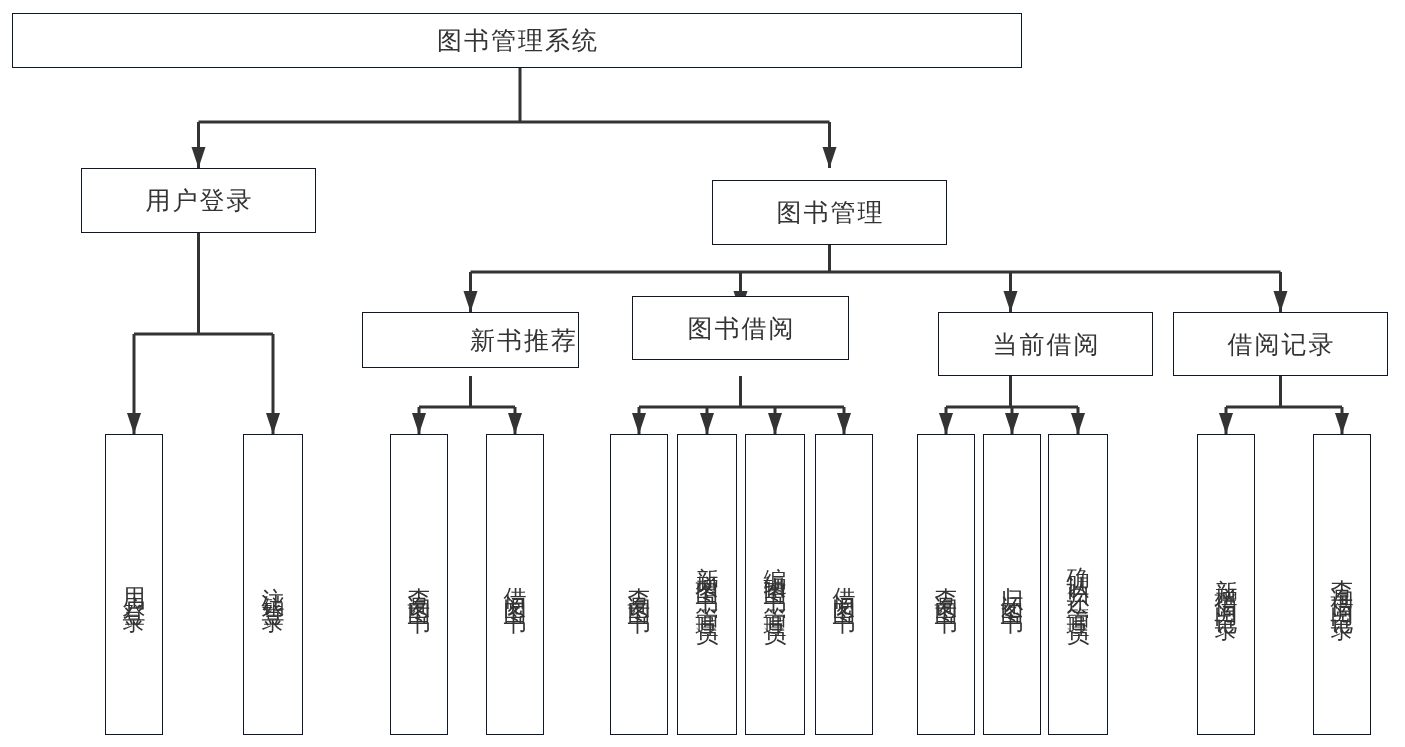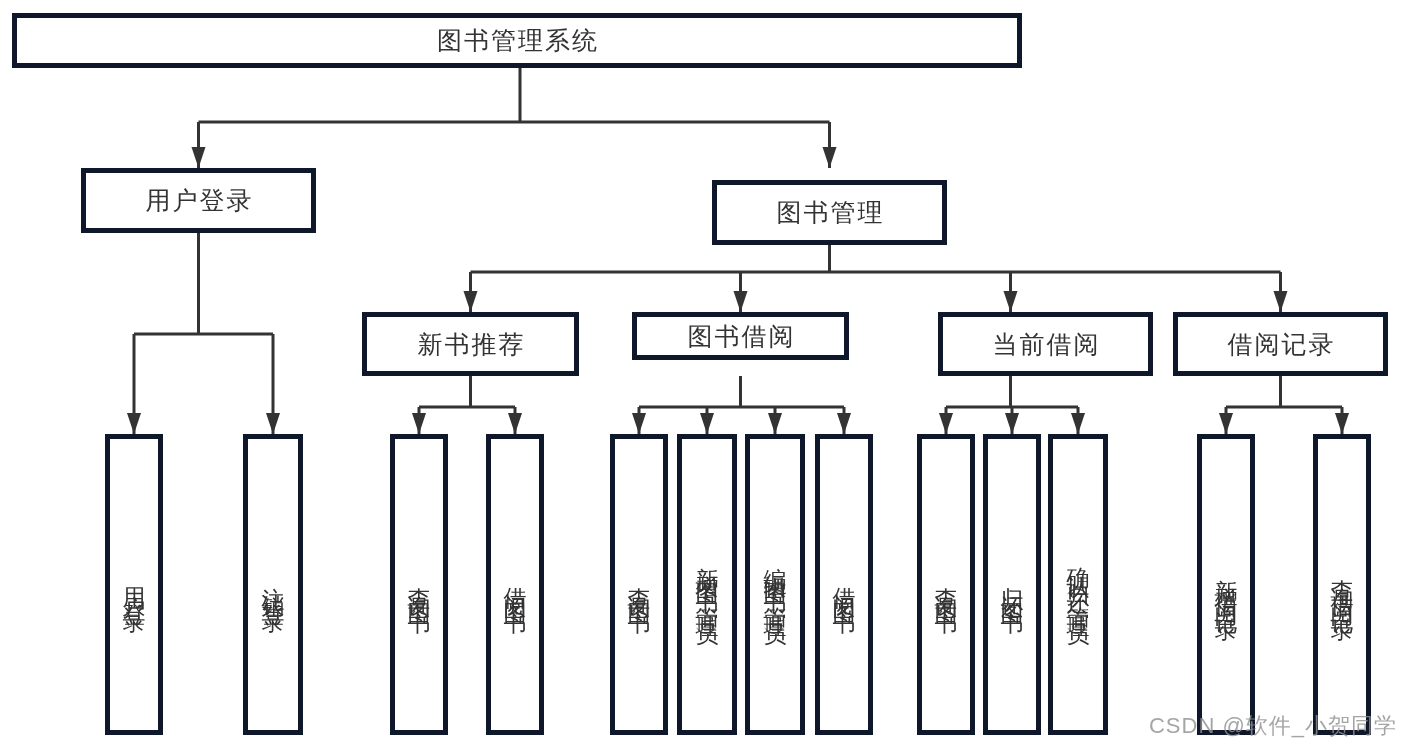--- a/index.html
+++ b/index.html
@@ -13,21 +13,21 @@
   }
   .connectors {
     position: absolute;
     left: 0; top: 0;
     width: 1405px; height: 747px;
     z-index: 1;
   }
   .box {
     position: absolute;
     box-sizing: border-box;
-    border: 5px solid #0f172a;
+    border: 1px solid #0f172a;
     background: #ffffff;
     color: #333333;
     display: flex;
     align-items: center;
     justify-content: center;
     z-index: 2;
   }
   .h-label {
     font-size: 25px;
     letter-spacing: 2px;
@@ -99,24 +99,24 @@
     <span class="h-label">图书管理系统</span>
   </div>
 
   <div class="box" style="left:81px; top:168px; width:235px; height:65px;">
     <span class="h-label">用户登录</span>
   </div>
   <div class="box" style="left:712px; top:168px; width:235px; height:65px;margin-top:12px;">
     <span class="h-label">图书管理</span>
   </div>
 
-  <div class="box" style="left:362px; top:312px; width:217px; height:64px;">
+  <div class="box" style="left:362px; top:312px; width:217px; height:56px;justify-content:flex-end;">
     <span class="h-label">新书推荐</span>
   </div>
-  <div class="box" style="left:632px; top:312px; width:217px; height:48px;">
+  <div class="box" style="left:632px; top:296px; width:217px; height:64px;">
     <span class="h-label">图书借阅</span>
   </div>
   <div class="box" style="left:938px; top:312px; width:215px; height:64px;">
     <span class="h-label">当前借阅</span>
   </div>
   <div class="box" style="left:1173px; top:312px; width:215px; height:64px;">
     <span class="h-label">借阅记录</span>
   </div>
 
   <div class="box" style="left:105px; top:434px; width:58px; height:301px;">
@@ -152,15 +152,14 @@
   <div class="box" style="left:1048px; top:434px; width:60px; height:301px;">
     <span class="v-label">确认归还（管理员）</span>
   </div>
   <div class="box" style="left:1197px; top:434px; width:58px; height:301px;">
     <span class="v-label">新增借阅记录</span>
   </div>
   <div class="box" style="left:1313px; top:434px; width:58px; height:301px;">
     <span class="v-label">查询借阅记录</span>
   </div>
 
-  <div class="watermark">CSDN @软件_小贺同学</div>
 
 </div>
 
 </body></html>

